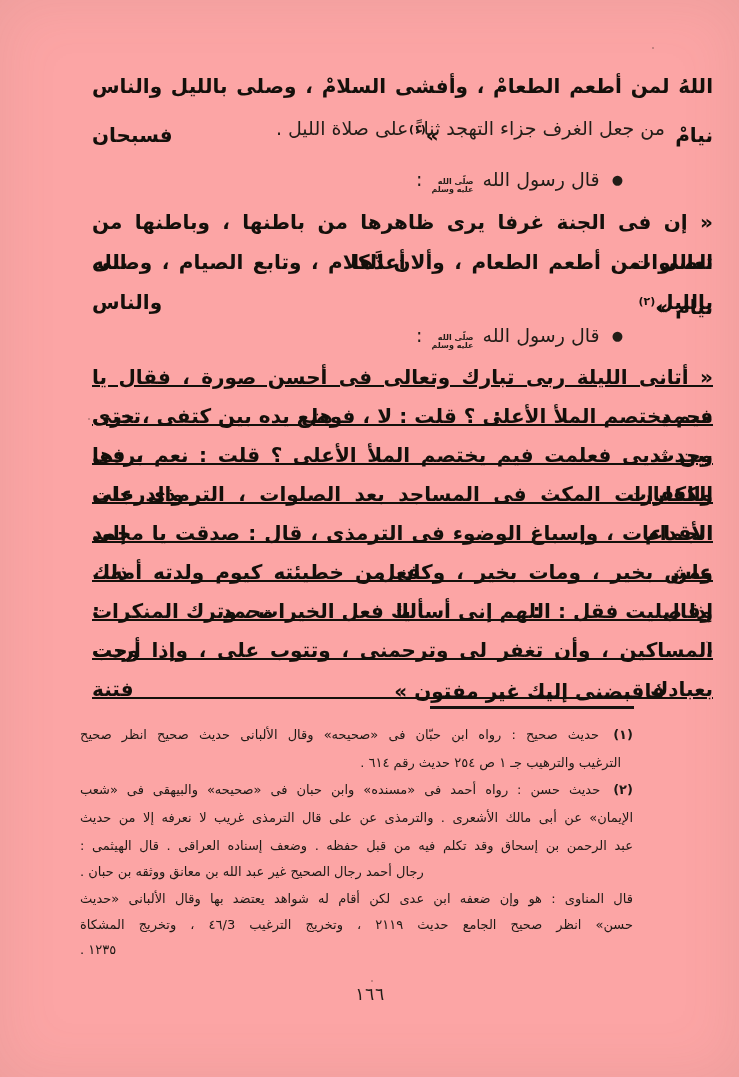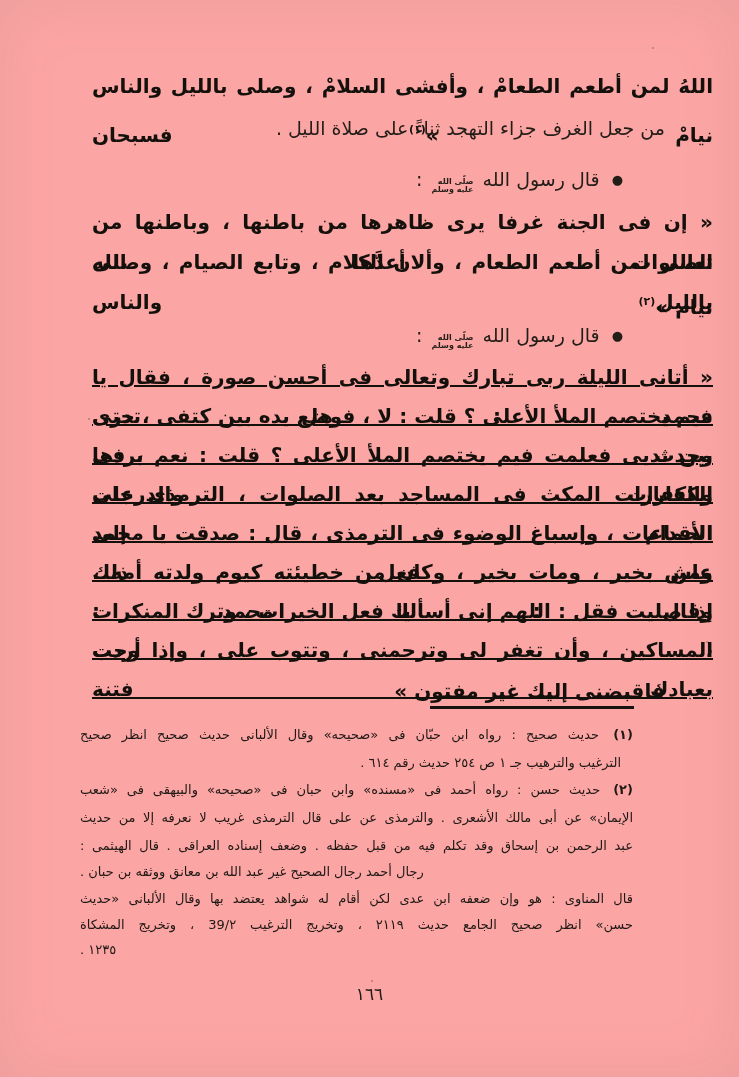--- a/index.html
+++ b/index.html
@@ -46,21 +46,21 @@
   .f-cont1{height:27px;line-height:27px;text-align:right;padding-right:12px;}
   .f2l1{height:28px;line-height:28px;}
   .f2l2{height:28px;line-height:28px;}
   .f2l4{height:26px;line-height:26px;text-align:left;padding-right:120px;}
   .f2l5{height:26px;line-height:27px;}
   .f2l7{height:24px;line-height:24px;text-align:left;padding-right:355px;}
   .fmark{font-weight:bold;padding-left:4px;}
   
   .pagenum{
     position:absolute;top:984px;left:0;right:0;text-align:center;
-    font-size:17px;color:#221d17;letter-spacing:2px;
+    font-size:17px;color:#221d17;letter-spacing:2px;font-family:Liberation Mono, monospace;
   }
   
   .speck{position:absolute;background:rgba(40,34,28,.35);border-radius:50%;}
 </style>
 </head>
 <body>
 
 <div class="page">
 
   <div class="body">
@@ -119,21 +119,21 @@
     <div class="fl f-cont1">الترغيب والترهيب جـ ١ ص ٢٥٤ حديث رقم ٦١٤ .</div>
 
     <div class="fl f2l1 fj">
       <span class="fmark">(٢)</span>
       <span>حديث حسن : رواه أحمد فى «مسنده» وابن حبان فى «صحيحه» والبيهقى فى «شعب</span>
     </div>
     <div class="fl f2l2 fj">الإيمان» عن أبى مالك الأشعرى . والترمذى عن على قال الترمذى غريب لا نعرفه إلا من حديث</div>
     <div class="fl fj">عبد الرحمن بن إسحاق وقد تكلم فيه من قبل حفظه . وضعف إسناده العراقى . قال الهيثمى :</div>
     <div class="fl f2l4">رجال أحمد رجال الصحيح غير عبد الله بن معانق ووثقه بن حبان .</div>
     <div class="fl f2l5 fj">قال المناوى : هو وإن ضعفه ابن عدى لكن أقام له شواهد يعتضد بها وقال الألبانى «حديث</div>
-    <div class="fl fj">حسن» انظر صحيح الجامع حديث ٢١١٩ ، وتخريج الترغيب 39/٢ ، وتخريج المشكاة</div>
+    <div class="fl fj">حسن» انظر صحيح الجامع حديث ٢١١٩ ، وتخريج الترغيب ٤٦/3 ، وتخريج المشكاة</div>
     <div class="fl f2l7">١٢٣٥ .</div>
   </div>
 
   <div class="pagenum">١٦٦</div>
 
   <div class="speck" style="left:652px;top:47px;width:2px;height:2px;"></div>
   <div class="speck" style="left:88px;top:418px;width:2px;height:2px;"></div>
   <div class="speck" style="left:706px;top:641px;width:2px;height:2px;"></div>
   <div class="speck" style="left:371px;top:980px;width:2px;height:2px;"></div>
 

